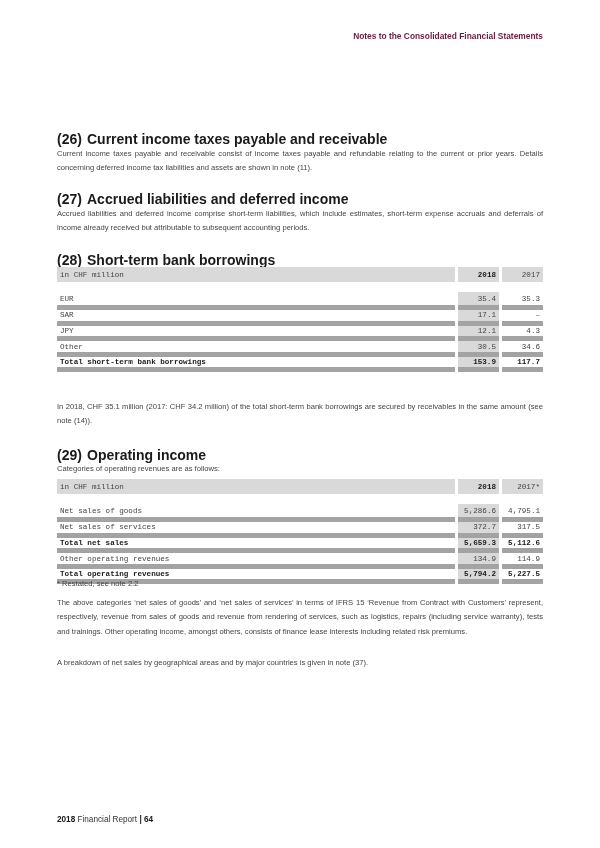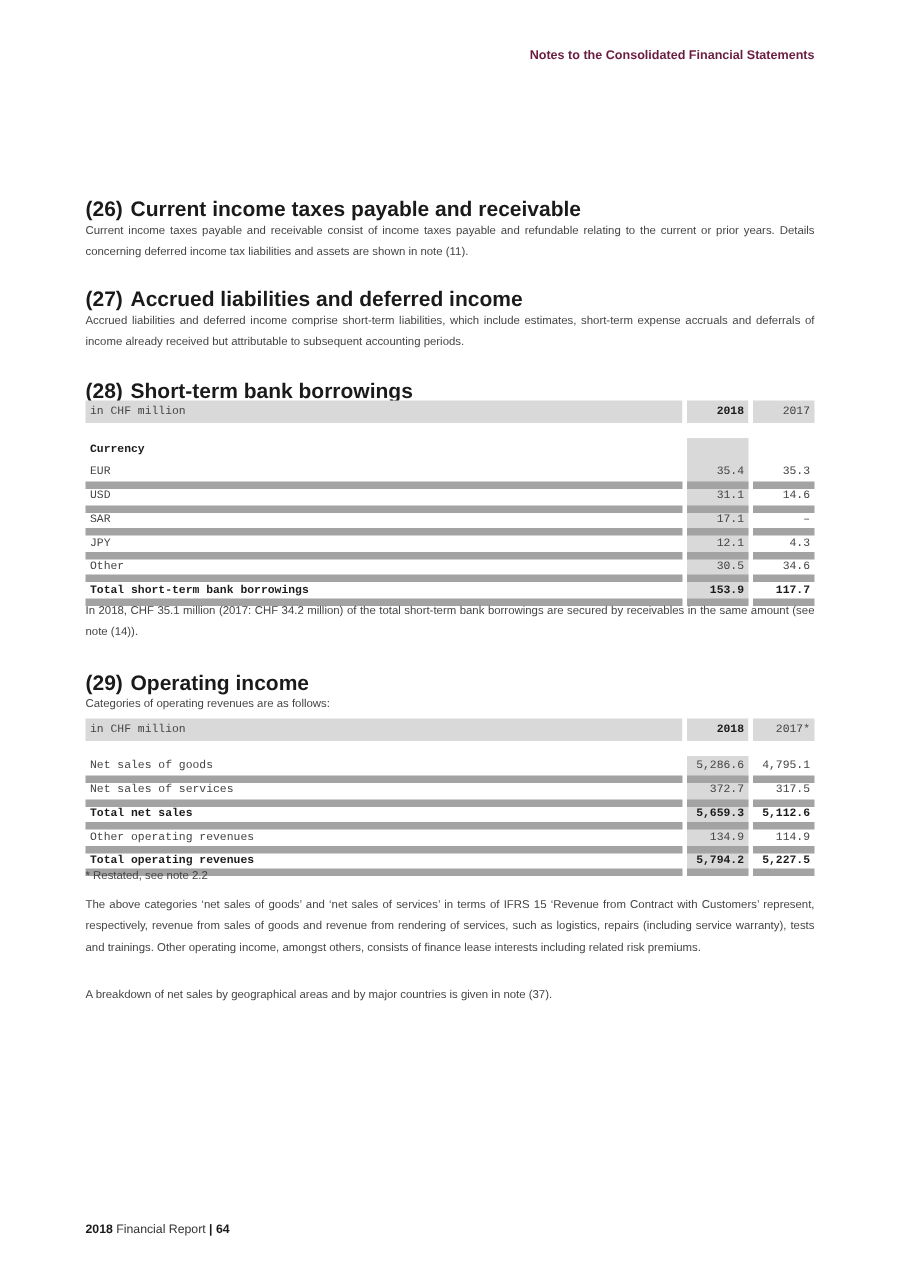--- a/index.html
+++ b/index.html
@@ -65,40 +65,26 @@
       <td class="gap"></td>
       <td class="num">2017</td>
     </tr>
     <tr class="spacer">
           <td></td>
           <td class="gap"></td>
           <td class="num y1"></td>
           <td class="gap"></td>
           <td class="num"></td>
         </tr>
-    <tr class="label">
-      <td>Currency</td>
-      <td class="gap"></td>
-          <td class="num y1"></td>
-          <td class="gap"></td>
-          <td class="num"></td>
-    </tr>
     <tr class="line">
       <td>EUR</td>
           <td class="gap"></td>
       <td class="num y1">35.4</td>
           <td class="gap"></td>
       <td class="num">35.3</td>
-    </tr>
-    <tr class="line">
-      <td>USD</td>
-          <td class="gap"></td>
-      <td class="num y1">31.1</td>
-          <td class="gap"></td>
-      <td class="num">14.6</td>
     </tr>
     <tr class="line">
       <td>SAR</td>
           <td class="gap"></td>
       <td class="num y1">17.1</td>
           <td class="gap"></td>
       <td class="num">–</td>
     </tr>
     <tr class="line">
       <td>JPY</td>

